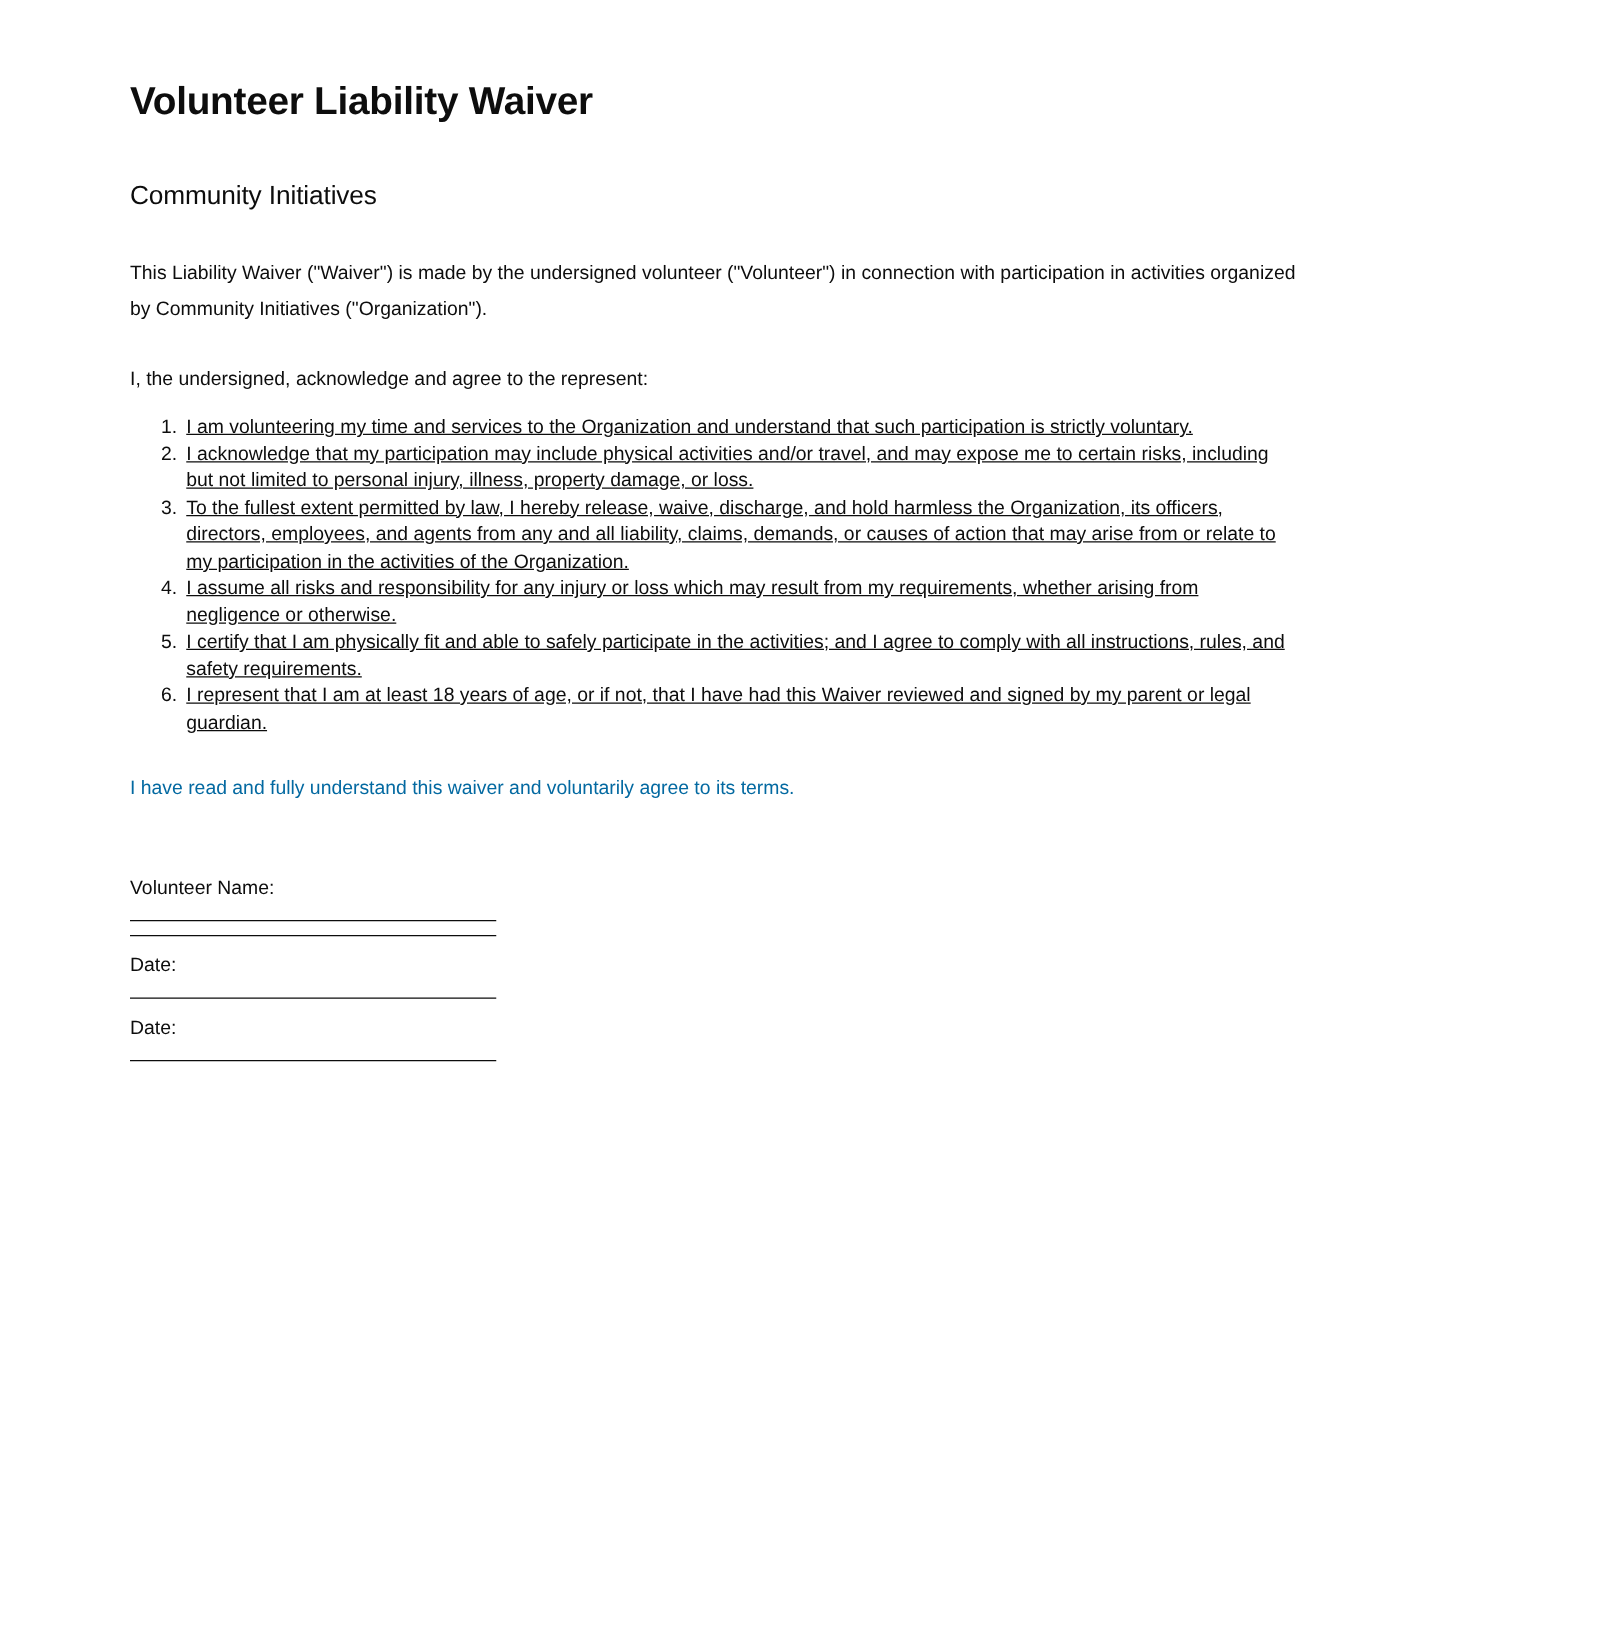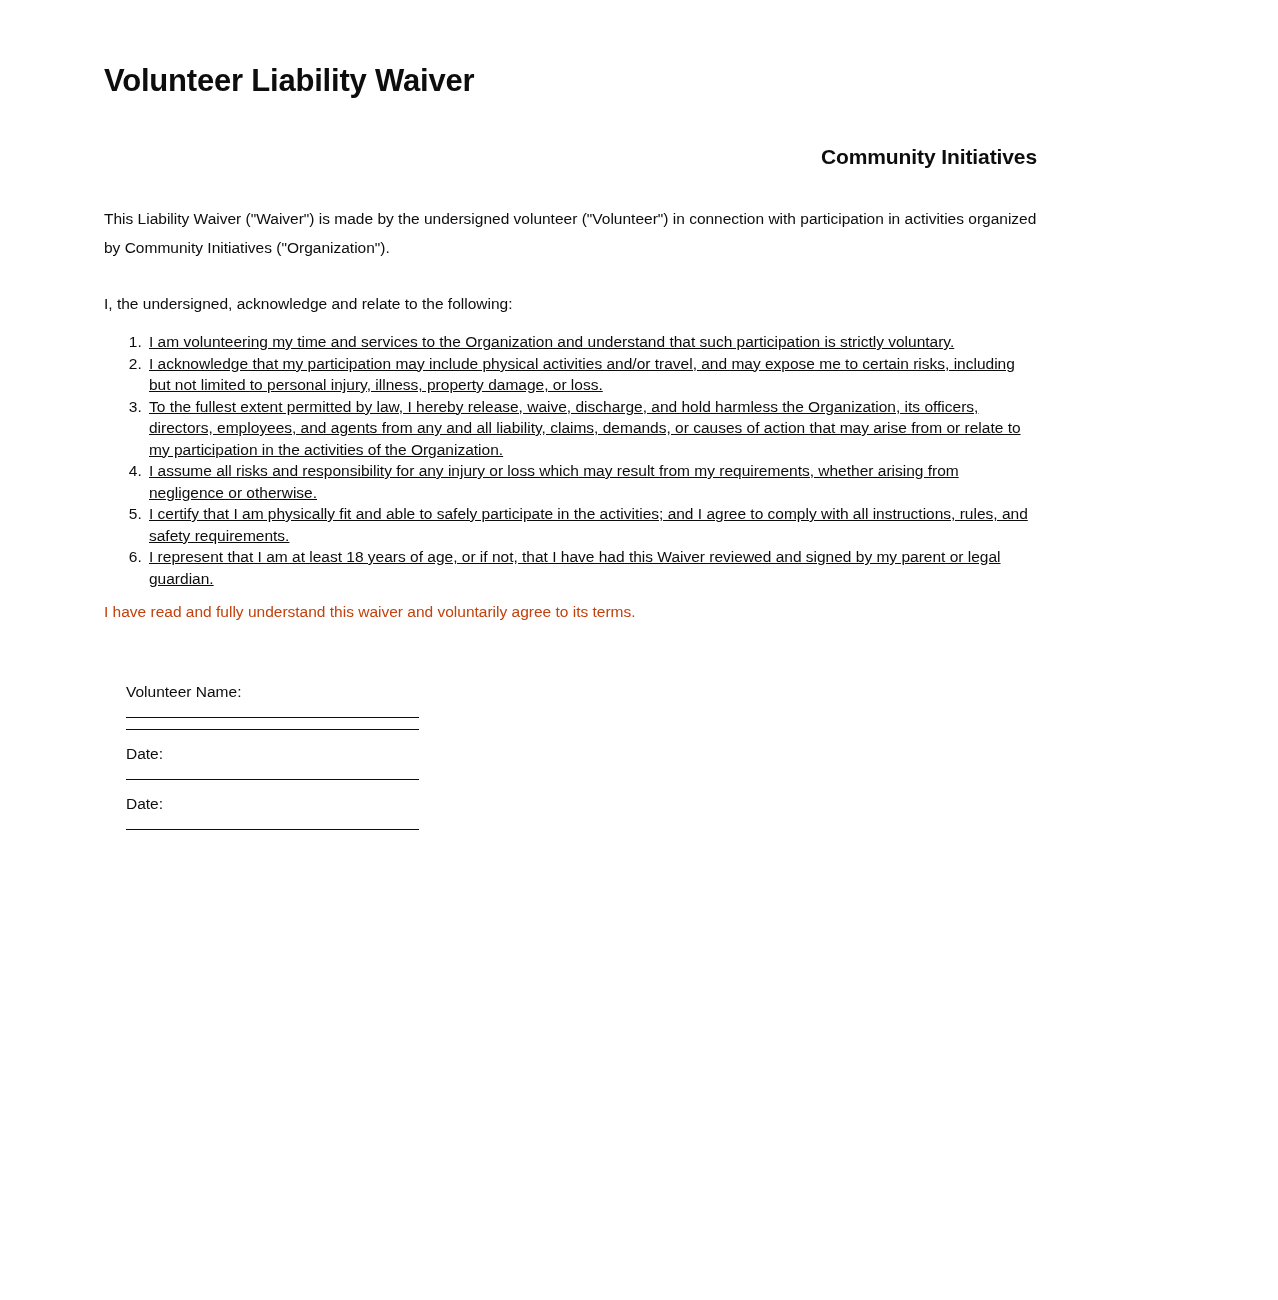--- a/index.html
+++ b/index.html
@@ -23,26 +23,25 @@
   h1.doc-title {
     font-size: 31px;
     font-weight: bold;
     line-height: 1.25;
     margin: 0 0 0 0;
     letter-spacing: -0.2px;
     color: #0d0d0d;
   }
   h2.doc-subtitle {
     font-size: 21px;
-    font-weight: bold;
+    font-weight: normal;
     line-height: 1.3;
     margin: 42px 0 0 0;
     letter-spacing: -0.1px;
     color: #0d0d0d;
-    text-align: right;
   }
   p.body-para {
     font-size: 15.5px;
     line-height: 29px;
     margin: 27px 0 0 0;
     max-width: 1000px;
     color: #0d0d0d;
   }
   p.body-para.intro {
     margin-top: 34px;
@@ -56,26 +55,25 @@
     color: #0d0d0d;
     text-decoration: underline;
   }
   ol.terms-list > li {
     margin: 0 0 0 0;
     padding-left: 3px;
   }
   p.closing {
     font-size: 15.5px;
     line-height: 29px;
-    margin: 8px 0 0 0;
-    color: #c2410c;
+    margin: 27px 0 0 0;
+    color: #0369a1;
   }
   .signature-block {
     margin-top: 51px;
-    margin-left: 22px;
   }
   .sig-field {
     width: 293px;
   }
   .sig-label {
     font-size: 15.5px;
     line-height: 29px;
     color: #0d0d0d;
     padding-top: 0;
   }
@@ -94,21 +92,21 @@
 <body>
 
 <div class="page">
 
   <h1 class="doc-title">Volunteer Liability Waiver</h1>
 
   <h2 class="doc-subtitle">Community Initiatives</h2>
 
   <p class="body-para intro">This Liability Waiver ("Waiver") is made by the undersigned volunteer ("Volunteer") in connection with participation in activities organized by Community Initiatives ("Organization").</p>
 
-  <p class="body-para">I, the undersigned, acknowledge and relate to the following:</p>
+  <p class="body-para">I, the undersigned, acknowledge and agree to the represent:</p>
 
   <ol class="terms-list">
     <li>I am volunteering my time and services to the Organization and understand that such participation is strictly voluntary.</li>
     <li>I acknowledge that my participation may include physical activities and/or travel, and may expose me to certain risks, including but not limited to personal injury, illness, property damage, or loss.</li>
     <li>To the fullest extent permitted by law, I hereby release, waive, discharge, and hold harmless the Organization, its officers, directors, employees, and agents from any and all liability, claims, demands, or causes of action that may arise from or relate to my participation in the activities of the Organization.</li>
     <li>I assume all risks and responsibility for any injury or loss which may result from my requirements, whether arising from negligence or otherwise.</li>
     <li>I certify that I am physically fit and able to safely participate in the activities; and I agree to comply with all instructions, rules, and safety requirements.</li>
     <li>I represent that I am at least 18 years of age, or if not, that I have had this Waiver reviewed and signed by my parent or legal guardian.</li>
   </ol>
 

